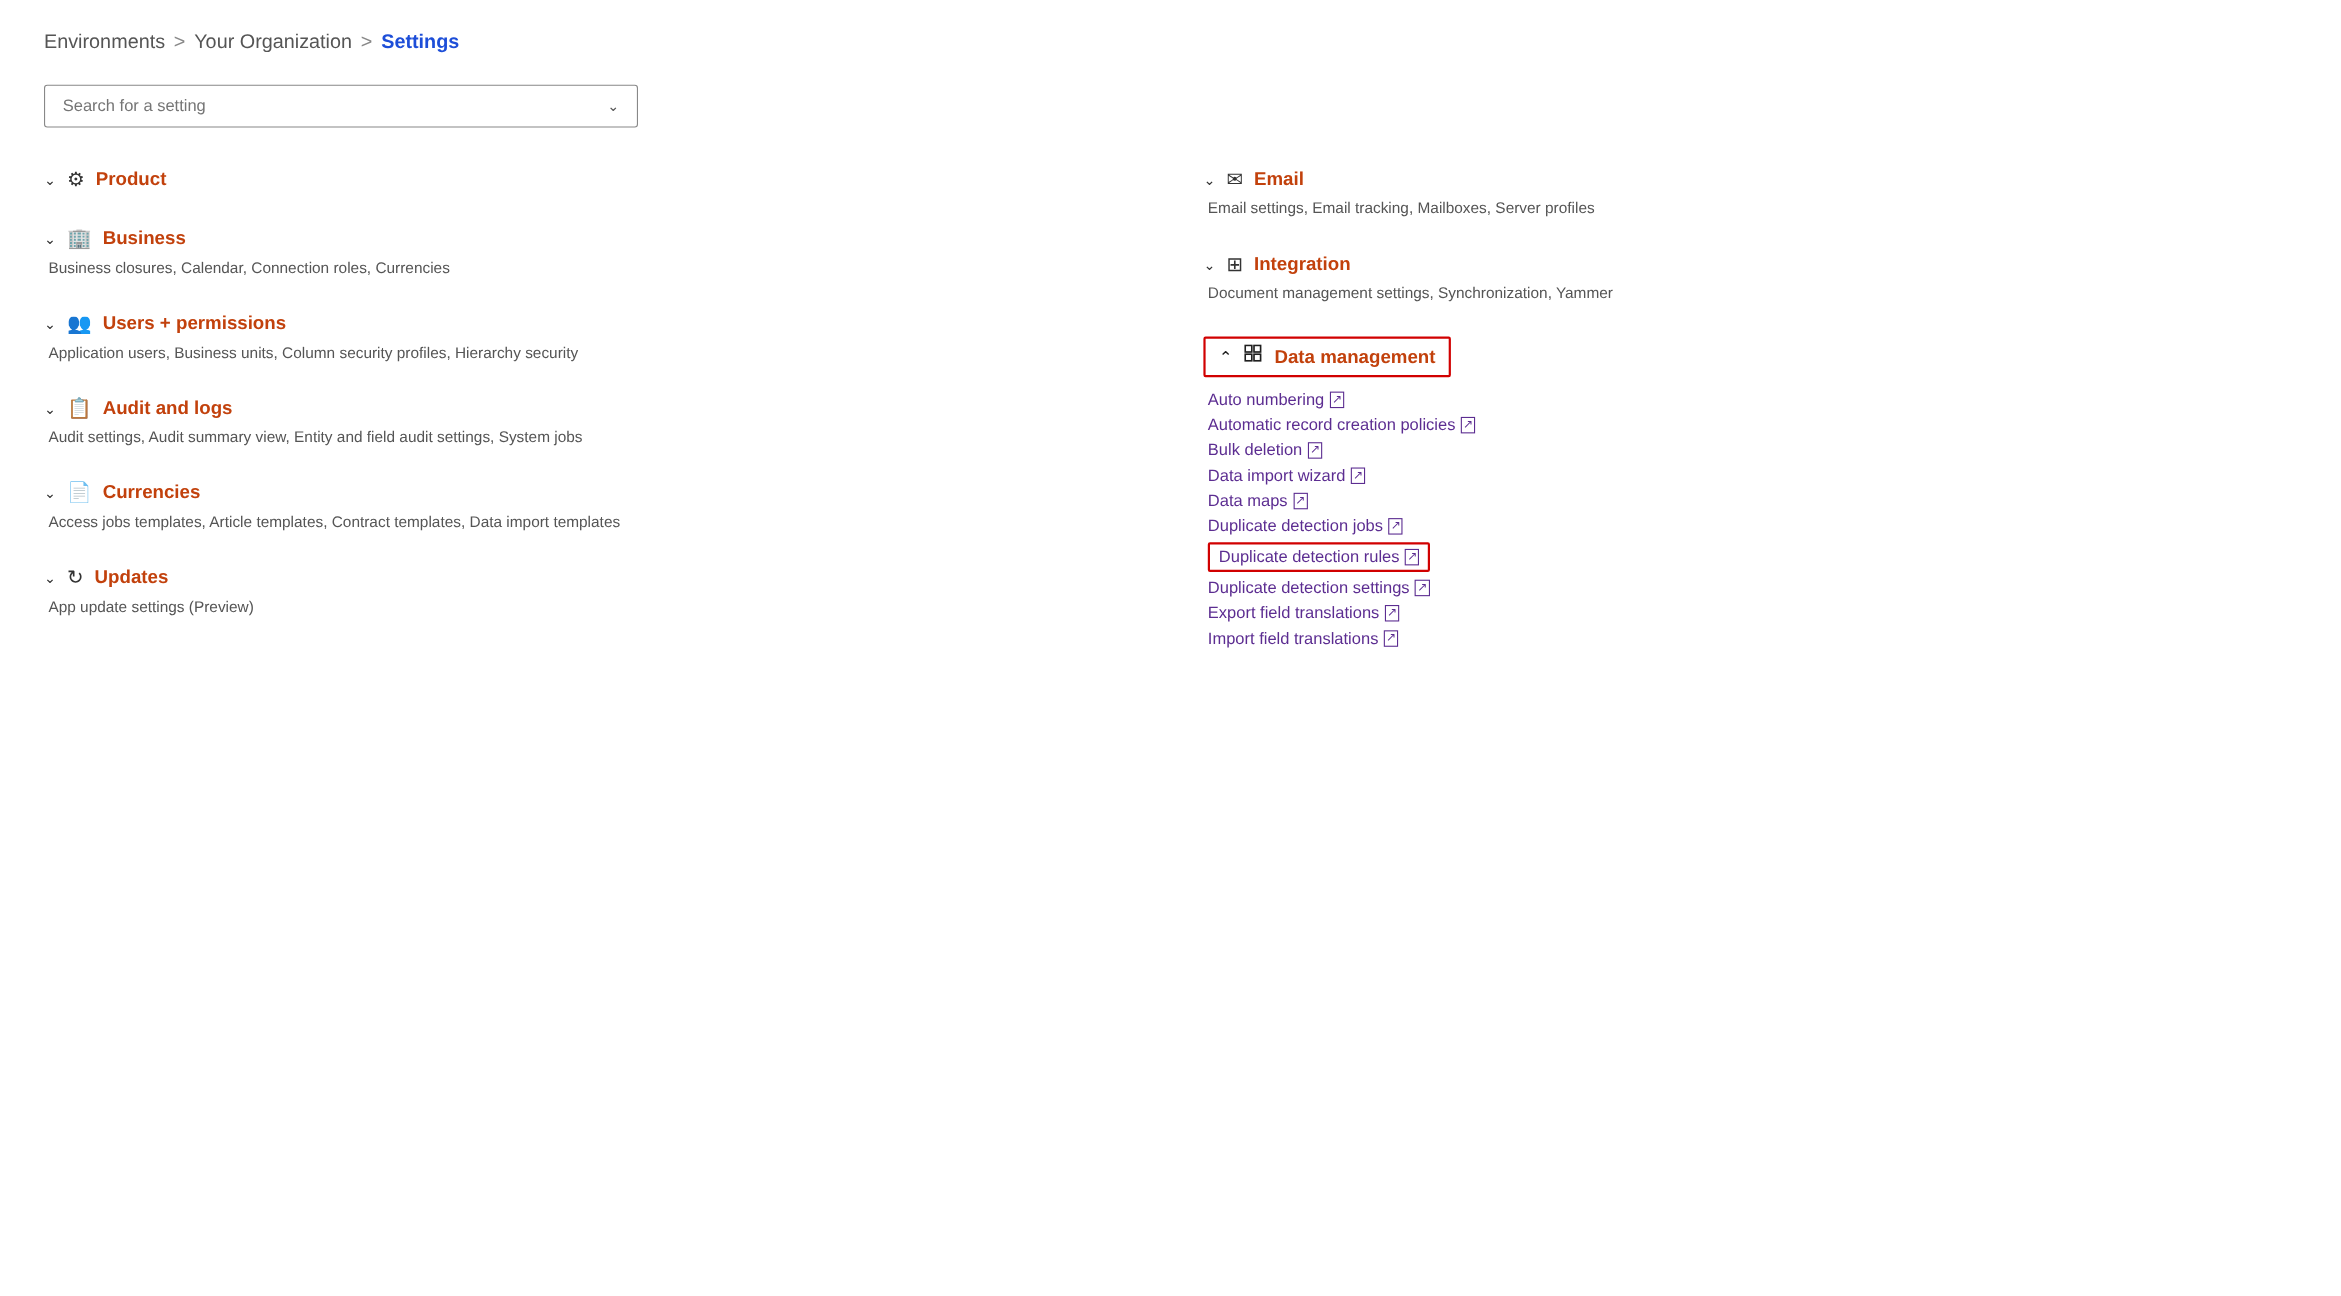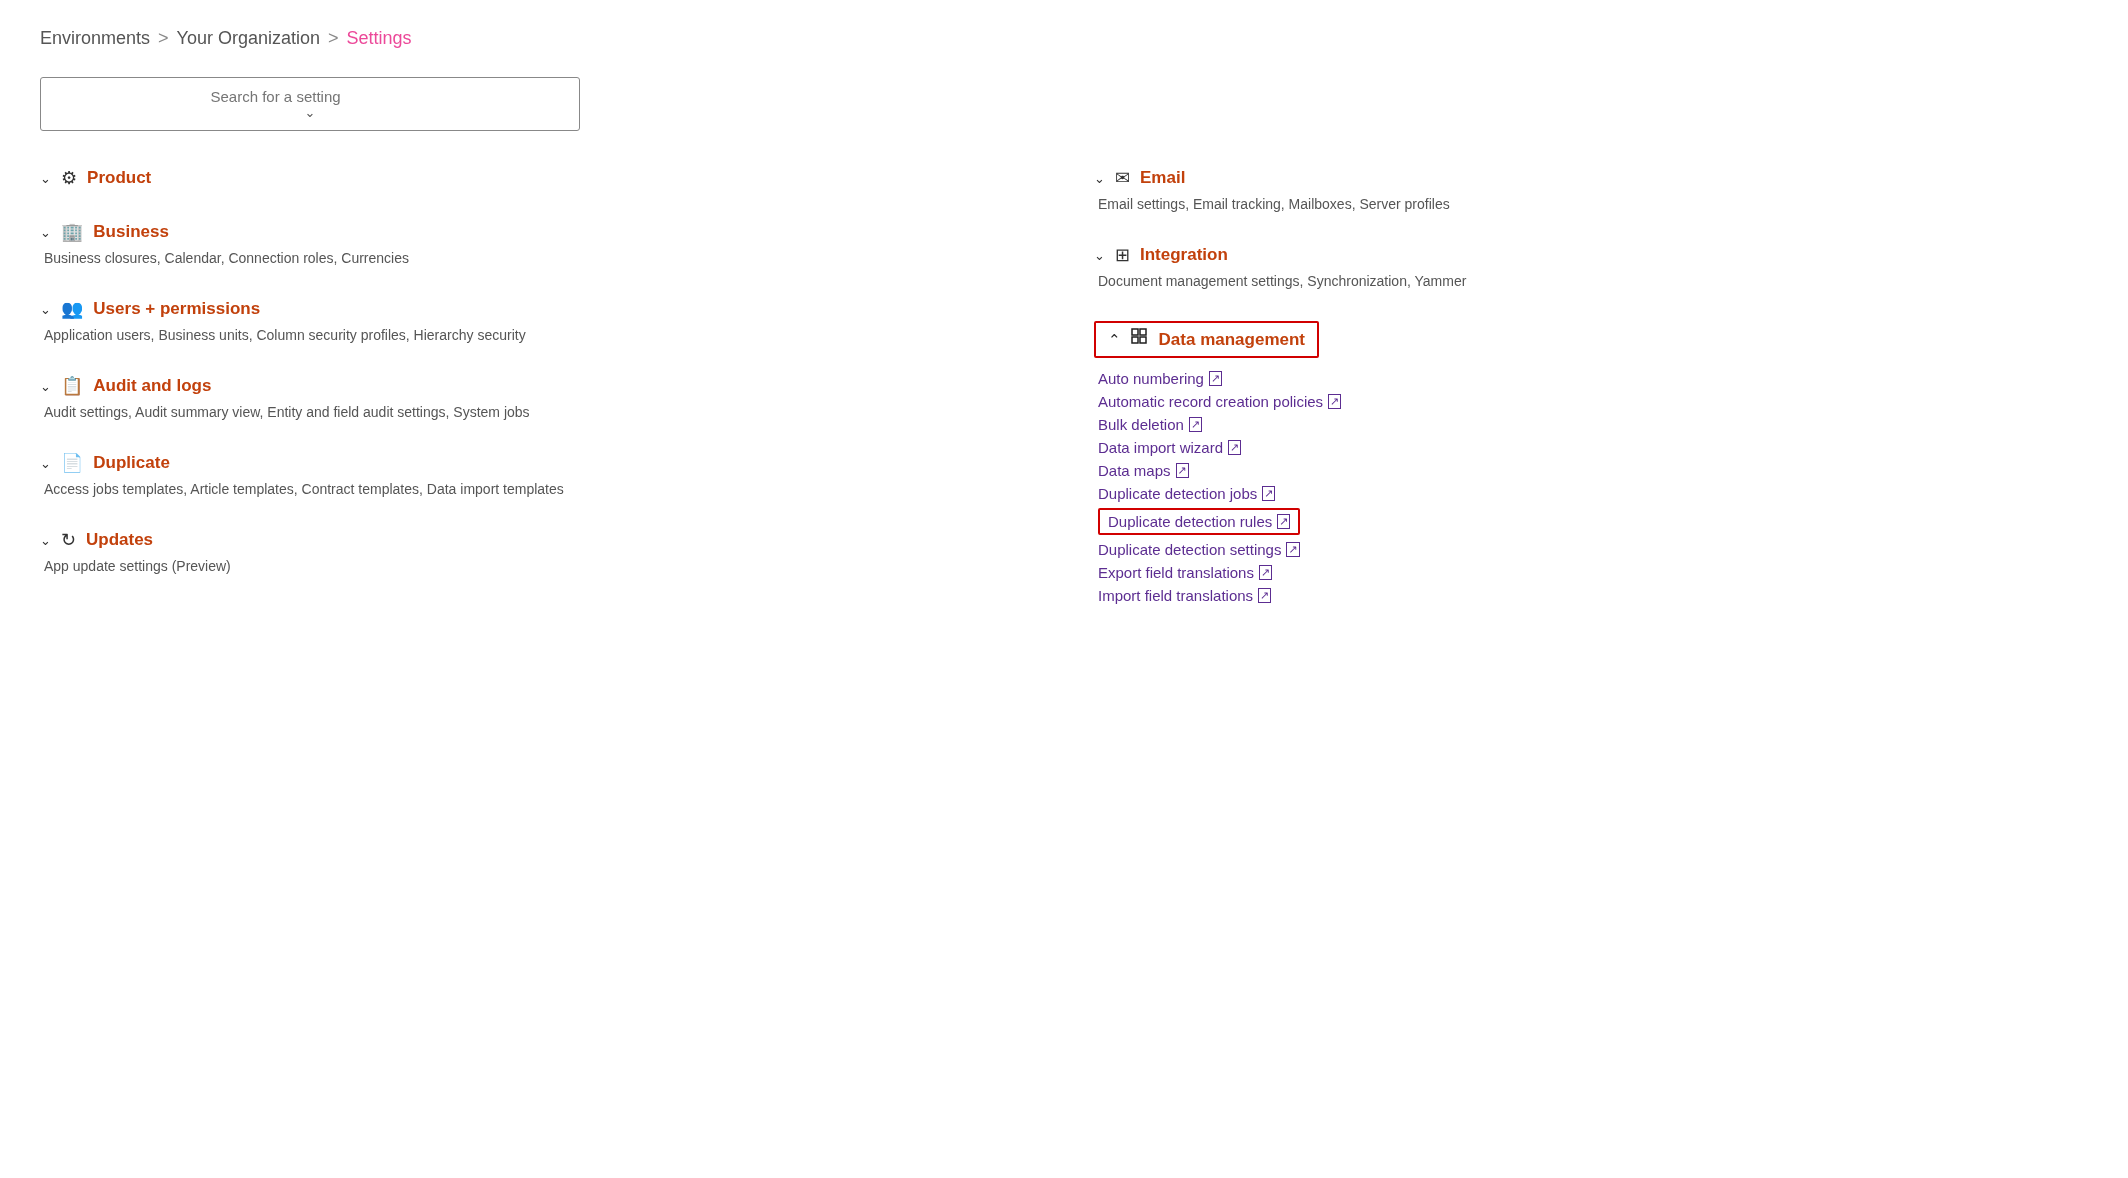--- a/index.html
+++ b/index.html
@@ -14,37 +14,36 @@
 
     .breadcrumb {
       display: flex;
       align-items: center;
       gap: 8px;
       font-size: 18px;
       color: #555;
       margin-bottom: 28px;
     }
     .breadcrumb .current {
-      font-weight: 400;
-      color: #ec4899;
+      font-weight: 700;
+      color: #1d4ed8;
     }
     .breadcrumb .sep {
       color: #888;
     }
 
     .search-bar {
       display: flex;
       align-items: center;
       border: 1.5px solid #888;
       border-radius: 3px;
       padding: 10px 16px;
       width: 540px;
       margin-bottom: 36px;
       cursor: text;
-      flex-direction: column;
     }
     .search-bar input {
       border: none;
       outline: none;
       font-size: 15px;
       color: #888;
       flex: 1;
       background: transparent;
     }
     .search-bar .chevron {
@@ -176,21 +175,21 @@
         <span class="section-icon">📋</span>
         <span class="section-title">Audit and logs</span>
       </div>
       <div class="section-desc">Audit settings, Audit summary view, Entity and field audit settings, System jobs</div>
     </div>
 
     <div class="section">
       <div class="section-header">
         <span class="chevron-icon">⌄</span>
         <span class="section-icon">📄</span>
-        <span class="section-title">Duplicate</span>
+        <span class="section-title">Currencies</span>
       </div>
       <div class="section-desc">Access jobs templates, Article templates, Contract templates, Data import templates</div>
     </div>
 
     <div class="section">
       <div class="section-header">
         <span class="chevron-icon">⌄</span>
         <span class="section-icon">↻</span>
         <span class="section-title">Updates</span>
       </div>

